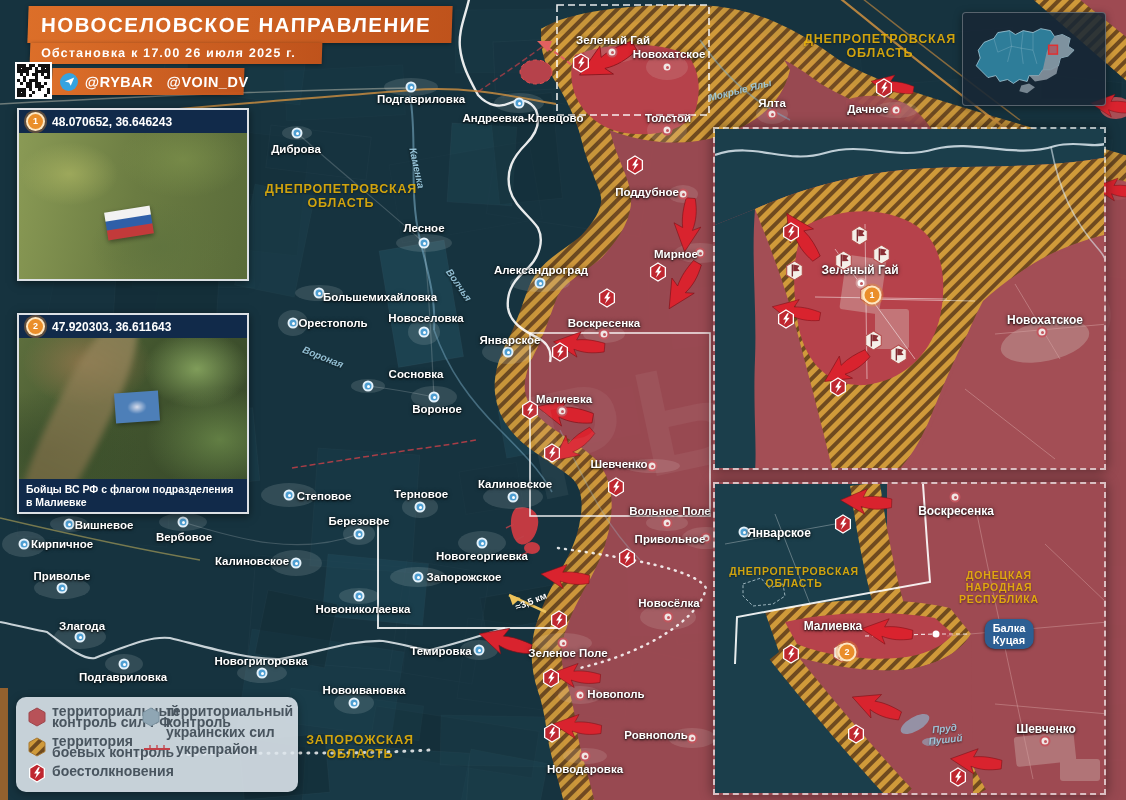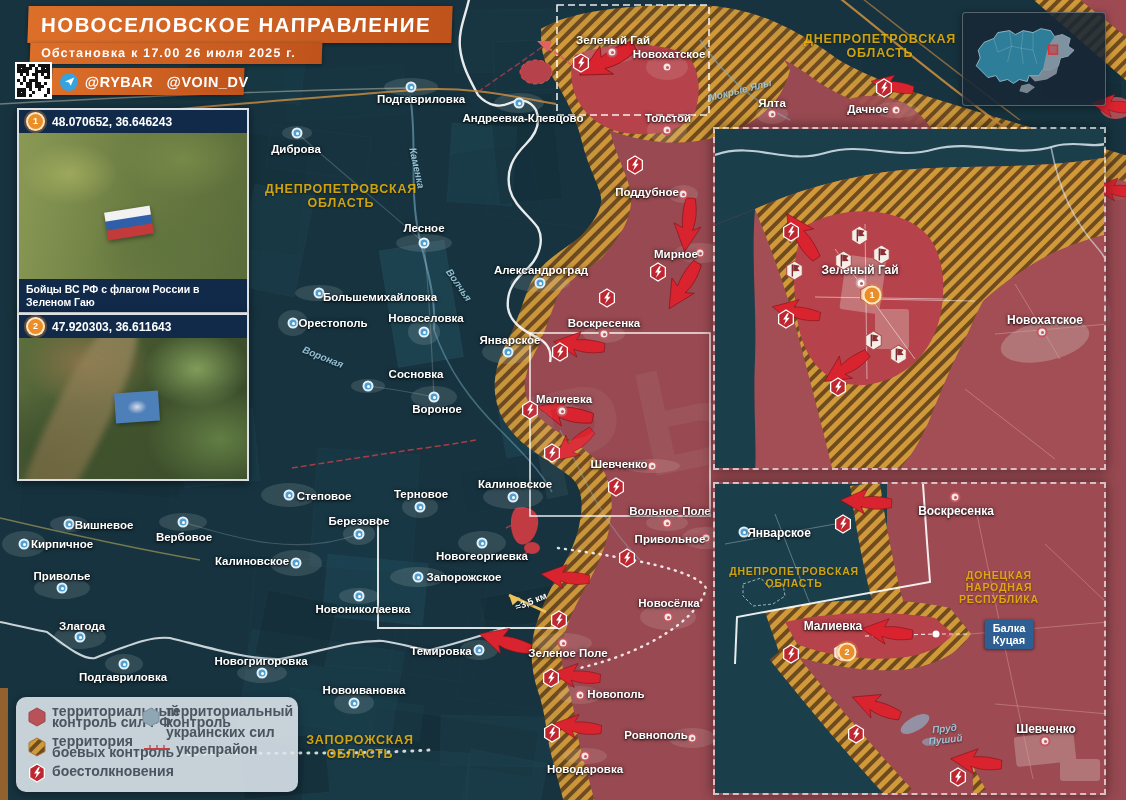--- a/index.html
+++ b/index.html
@@ -612,21 +612,21 @@
             <path d="M12.5,5 L7.5,12.5 L10.8,12.5 L8.5,19 L15.5,10.5 L12,10.5 L14.5,5 Z" fill="#fff"></path>
           </svg>
         </div>
         <div class="map-icon" style="left: 234px; top: 283px;">
           <svg width="18" height="20" viewBox="0 0 22 24">
             <polygon points="11,1 20,6.5 20,17.5 11,23 2,17.5 2,6.5" fill="#bf2730" stroke="#fff" stroke-width="1.6"></polygon>
             <path d="M12.5,5 L7.5,12.5 L10.8,12.5 L8.5,19 L15.5,10.5 L12,10.5 L14.5,5 Z" fill="#fff"></path>
           </svg>
         </div>
         <div class="badge" style="left: 132px; top: 168px;">2</div>
-        <div class="callout" style="left: 294px; top: 150px;">Балка
+        <div class="callout" style="left: 294px; top: 150px; border-radius: 10px;">Балка
 Куцая</div>
       </div>
     </div>
 
   <div id="minimap"><svg width="140" height="90" viewBox="0 0 140 92">
 <path d="M14,38 L20,30 L30,26 L34,20 L46,18 L52,22 L60,18 L70,20 L78,16 L88,18 L92,24 L100,22 L108,26 L106,34 L112,38 L106,44 L98,46 L96,54 L88,58 L80,58 L76,64 L66,64 L64,70 L56,68 L50,72 L44,68 L36,70 L32,64 L24,66 L18,60 L12,54 L16,46 Z" fill="#2e7d99" stroke="#a8cddb" stroke-width="0.8"></path>
 <path d="M92,24 L100,22 L108,26 L106,34 L112,38 L106,44 L98,46 L96,54 L88,58 L80,58 L84,40 L88,30 Z" fill="#8795a0" opacity="0.9"></path>
 <path d="M66,64 L76,64 L80,58 L88,58 L96,54 L94,62 L84,68 L72,70 Z" fill="#8795a0" opacity="0.9"></path>
 <path d="M58,74 L66,72 L72,76 L64,82 L56,80 Z" fill="#8795a0" opacity="0.85"></path>
 <path d="M30,26 L34,40 M46,18 L48,34 M60,18 L58,36 M34,40 L48,34 L58,36 L70,38 M70,20 L70,38 M48,34 L44,50 M58,36 L60,52 M70,38 L74,52" stroke="rgba(210,230,240,0.35)" stroke-width="0.6" fill="none"></path>
@@ -721,32 +721,32 @@
   </div>
 
   <div class="photo-card" style="top:108px;">
     <div class="photo-head">
       <span class="badge">1</span>
       <span>48.070652, 36.646243</span>
     </div>
     <div class="photo-img" id="photo1-img">
       <div class="flag-ru"></div>
     </div>
-    <div class="photo-cap">Бойцы ВС РФ с флагом России в Зеленом Гаю</div>
   </div>
 
   <div class="photo-card" style="top:313px;">
     <div class="photo-head">
       <span class="badge">2</span>
       <span>47.920303, 36.611643</span>
     </div>
     <div class="photo-img" id="photo2-img">
       <div class="trail"></div>
       <div class="flag-unit"></div>
     </div>
+    <div class="photo-cap">Бойцы ВС РФ с флагом подразделения в Малиевке</div>
   </div>
 
   <div id="legend">
       <div class="lg-icon" style="left: 12px; top: 10px;"><svg width="18" height="20">
           <polygon points="9,1 17,5.5 17,14.5 9,19 1,14.5 1,5.5" fill="#b85258" stroke="#9d454b"></polygon>
         </svg></div>
       <div class="lg-text" style="left: 36px; top: 9px;">территориальный
 контроль сил РФ</div>
       <div class="lg-icon" style="left: 126px; top: 10px;"><svg width="18" height="20">
           <polygon points="9,1 17,5.5 17,14.5 9,19 1,14.5 1,5.5" fill="#8fa6b4" stroke="#7b92a0"></polygon>

